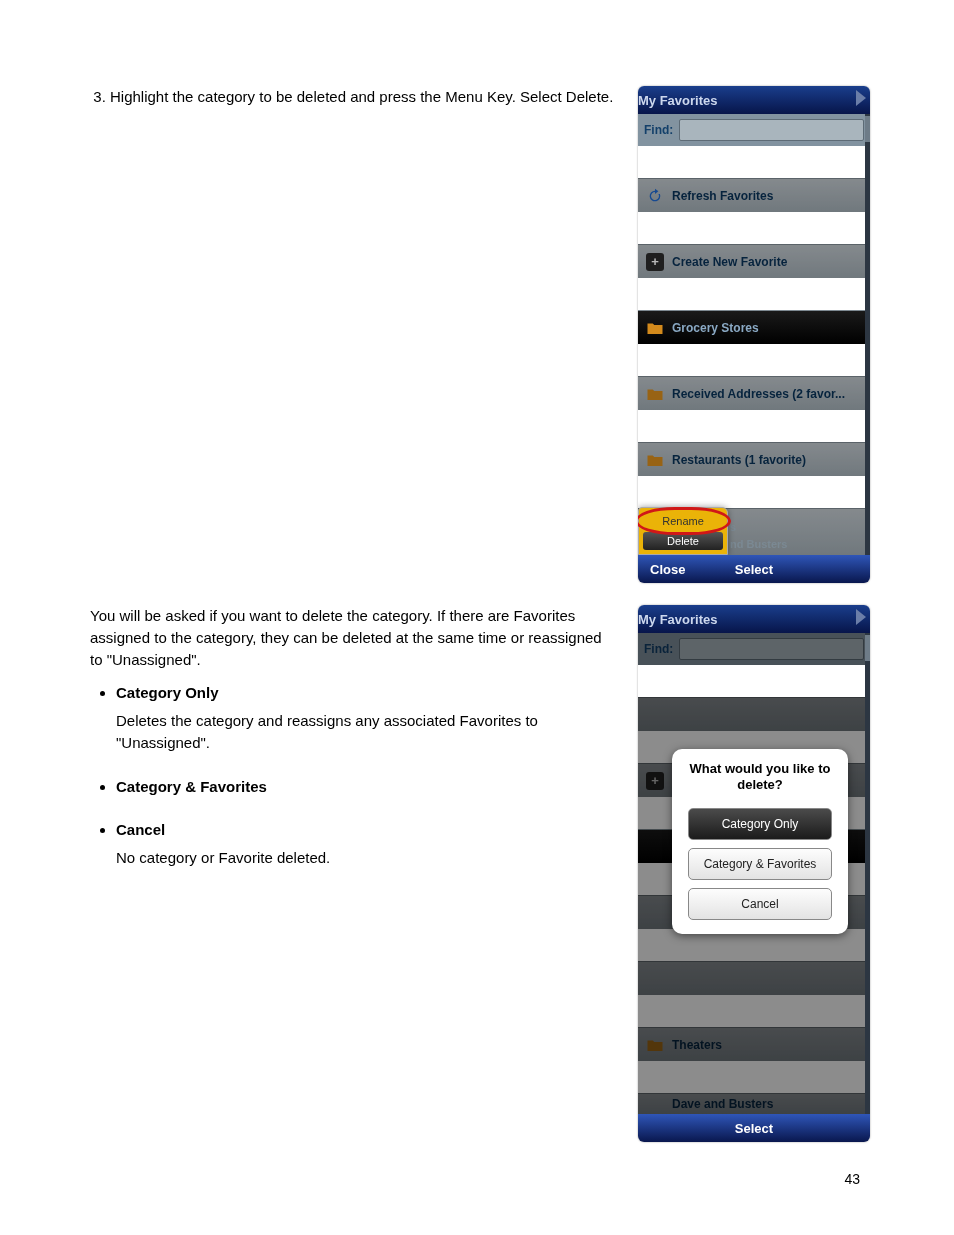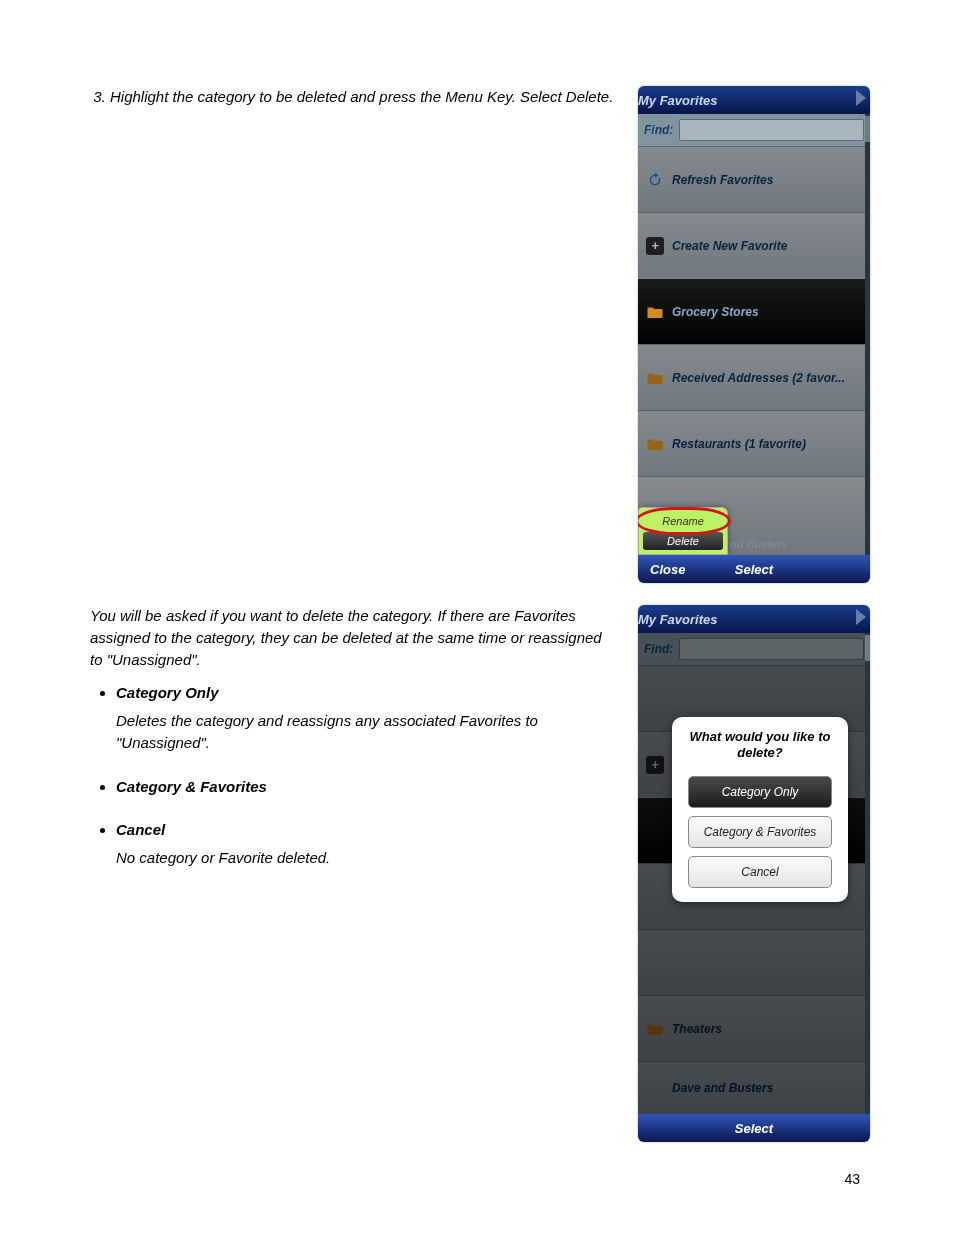--- a/index.html
+++ b/index.html
@@ -1,44 +1,44 @@
 <!DOCTYPE html>
 <html><head>
 <meta charset="utf-8">
 <style>
   html,body{margin:0;padding:0;background:#fff;font-family:Arial,Helvetica,sans-serif;color:#000;}
   .page{width:954px;height:1235px;position:relative;background:#fff;}
   .content{position:absolute;left:90px;top:86px;width:780px;}
-  .row{display:flex;align-items:flex-start;gap:24px;font-style:italic;}
+  .row{display:flex;align-items:flex-start;gap:24px;}
   .textcol{flex:1;font-size:15px;line-height:1.45;}
   .textcol p{margin:0 0 12px 0;}
   .textcol ol{padding-left:20px;margin:0 0 16px 0;}
   .textcol ul{padding-left:26px;margin:0 0 16px 0;}
   .textcol ul.bullets li{margin-bottom:22px;list-style:disc;}
   h5{margin:4px 0 6px 0;font-size:15px;}
   .bold{font-weight:bold;}
   .phone{width:232px;height:auto;position:relative;flex:0 0 232px;border-radius:6px;overflow:hidden;box-shadow:0 0 2px rgba(0,0,0,.4);}
   .titlebar{height:28px;background:linear-gradient(#1a3e8c,#07154a);color:#cdd8ee;font-size:13px;font-weight:bold;display:flex;align-items:center;justify-content:flex-start;position:relative;}
   .titlebar .arrow{position:absolute;right:4px;top:4px;width:0;height:0;border-top:8px solid transparent;border-bottom:8px solid transparent;border-left:10px solid #6b7ea8;}
   .dim{position:absolute;inset:0;background:rgba(0,0,0,.45);pointer-events:none;}
   .findrow{background:#8293a0;height:32px;display:flex;align-items:center;padding:0 6px;gap:6px;}
   .findrow .lbl{color:#13406a;font-weight:bold;font-size:12px;}
   .findrow .fld{flex:1;height:20px;background:#a9b5bd;border:1px solid #5d6b76;border-radius:2px;}
-  .listitem{height:33px;background:linear-gradient(#b8bfc4,#9ca7ae);display:flex;align-items:center;padding:16px 8px;gap:8px;border-top:1px solid #7e8a92;color:#083055;font-size:12px;font-weight:bold;}
+  .listitem{height:33px;background:linear-gradient(#b8bfc4,#9ca7ae);display:flex;align-items:center;padding:0 8px;gap:8px;border-top:1px solid #7e8a92;color:#083055;font-size:12px;font-weight:bold;margin-top:32px;}
   .listitem.sel{background:linear-gradient(#1a1a1a,#000);color:#8aa9c4;text-align:right;}
   .listitem.dark{filter:brightness(.72);}
   .ico{width:18px;height:18px;display:flex;align-items:center;justify-content:center;}
   .ico.refresh svg{width:16px;height:16px;}
   .ico.plus{background:#2b2b2b;border-radius:3px;color:#fff;font-size:13px;font-weight:bold;}
   .ico.folder svg{width:18px;height:16px;}
   .footerbar{height:28px;background:linear-gradient(#2f56b8,#09174e);color:#fff;font-size:13px;font-weight:bold;display:flex;align-items:center;justify-content:center;}
   .footerbar .left{position:absolute;left:12px;}
   .footerbar .center{}
   
-  .ctxmenu{position:absolute;left:0;bottom:28px;width:88px;background:#bef264;border:1px solid #aaa;border-radius:4px 6px 0 0;padding:3px 0;box-shadow:0 0 6px rgba(0,0,0,.4);}
+  .ctxmenu{position:absolute;left:0;bottom:28px;width:88px;background:#eab308;border:1px solid #aaa;border-radius:4px 6px 0 0;padding:3px 0;box-shadow:0 0 6px rgba(0,0,0,.4);}
   .ctxmenu .mi{height:20px;display:flex;align-items:center;justify-content:center;font-size:11px;color:#333;}
   .ctxmenu .mi.ring{position:relative;}
   .ctxmenu .mi.ring::after{content:"";position:absolute;left:-4px;right:-4px;top:-4px;bottom:-4px;border:3px solid #d01818;border-radius:50%/60%;pointer-events:none;}
   .ctxmenu .mi.del{background:linear-gradient(#555,#222);color:#fff;border-radius:3px;margin:1px 4px;height:18px;}
   .behindtxt{position:absolute;left:92px;bottom:50px;color:#7b8993;font-size:11px;font-weight:bold;}
   
   .dialog{position:absolute;left:34px;right:22px;top:52px;background:#fff;border-radius:10px;padding:12px 10px 14px;box-shadow:0 2px 8px rgba(0,0,0,.5);color:#000;}
   .dialog .q{text-align:center;font-weight:bold;font-size:13px;line-height:1.25;margin-bottom:14px;white-space:pre-line;}
   .dialog .dbtn{height:30px;border-radius:5px;display:flex;align-items:center;justify-content:center;font-size:12px;margin:8px 6px 0;border:1px solid #888;}
   .dialog .dbtn.dark{background:linear-gradient(#4b4b4b,#1b1b1b);color:#fff;}

